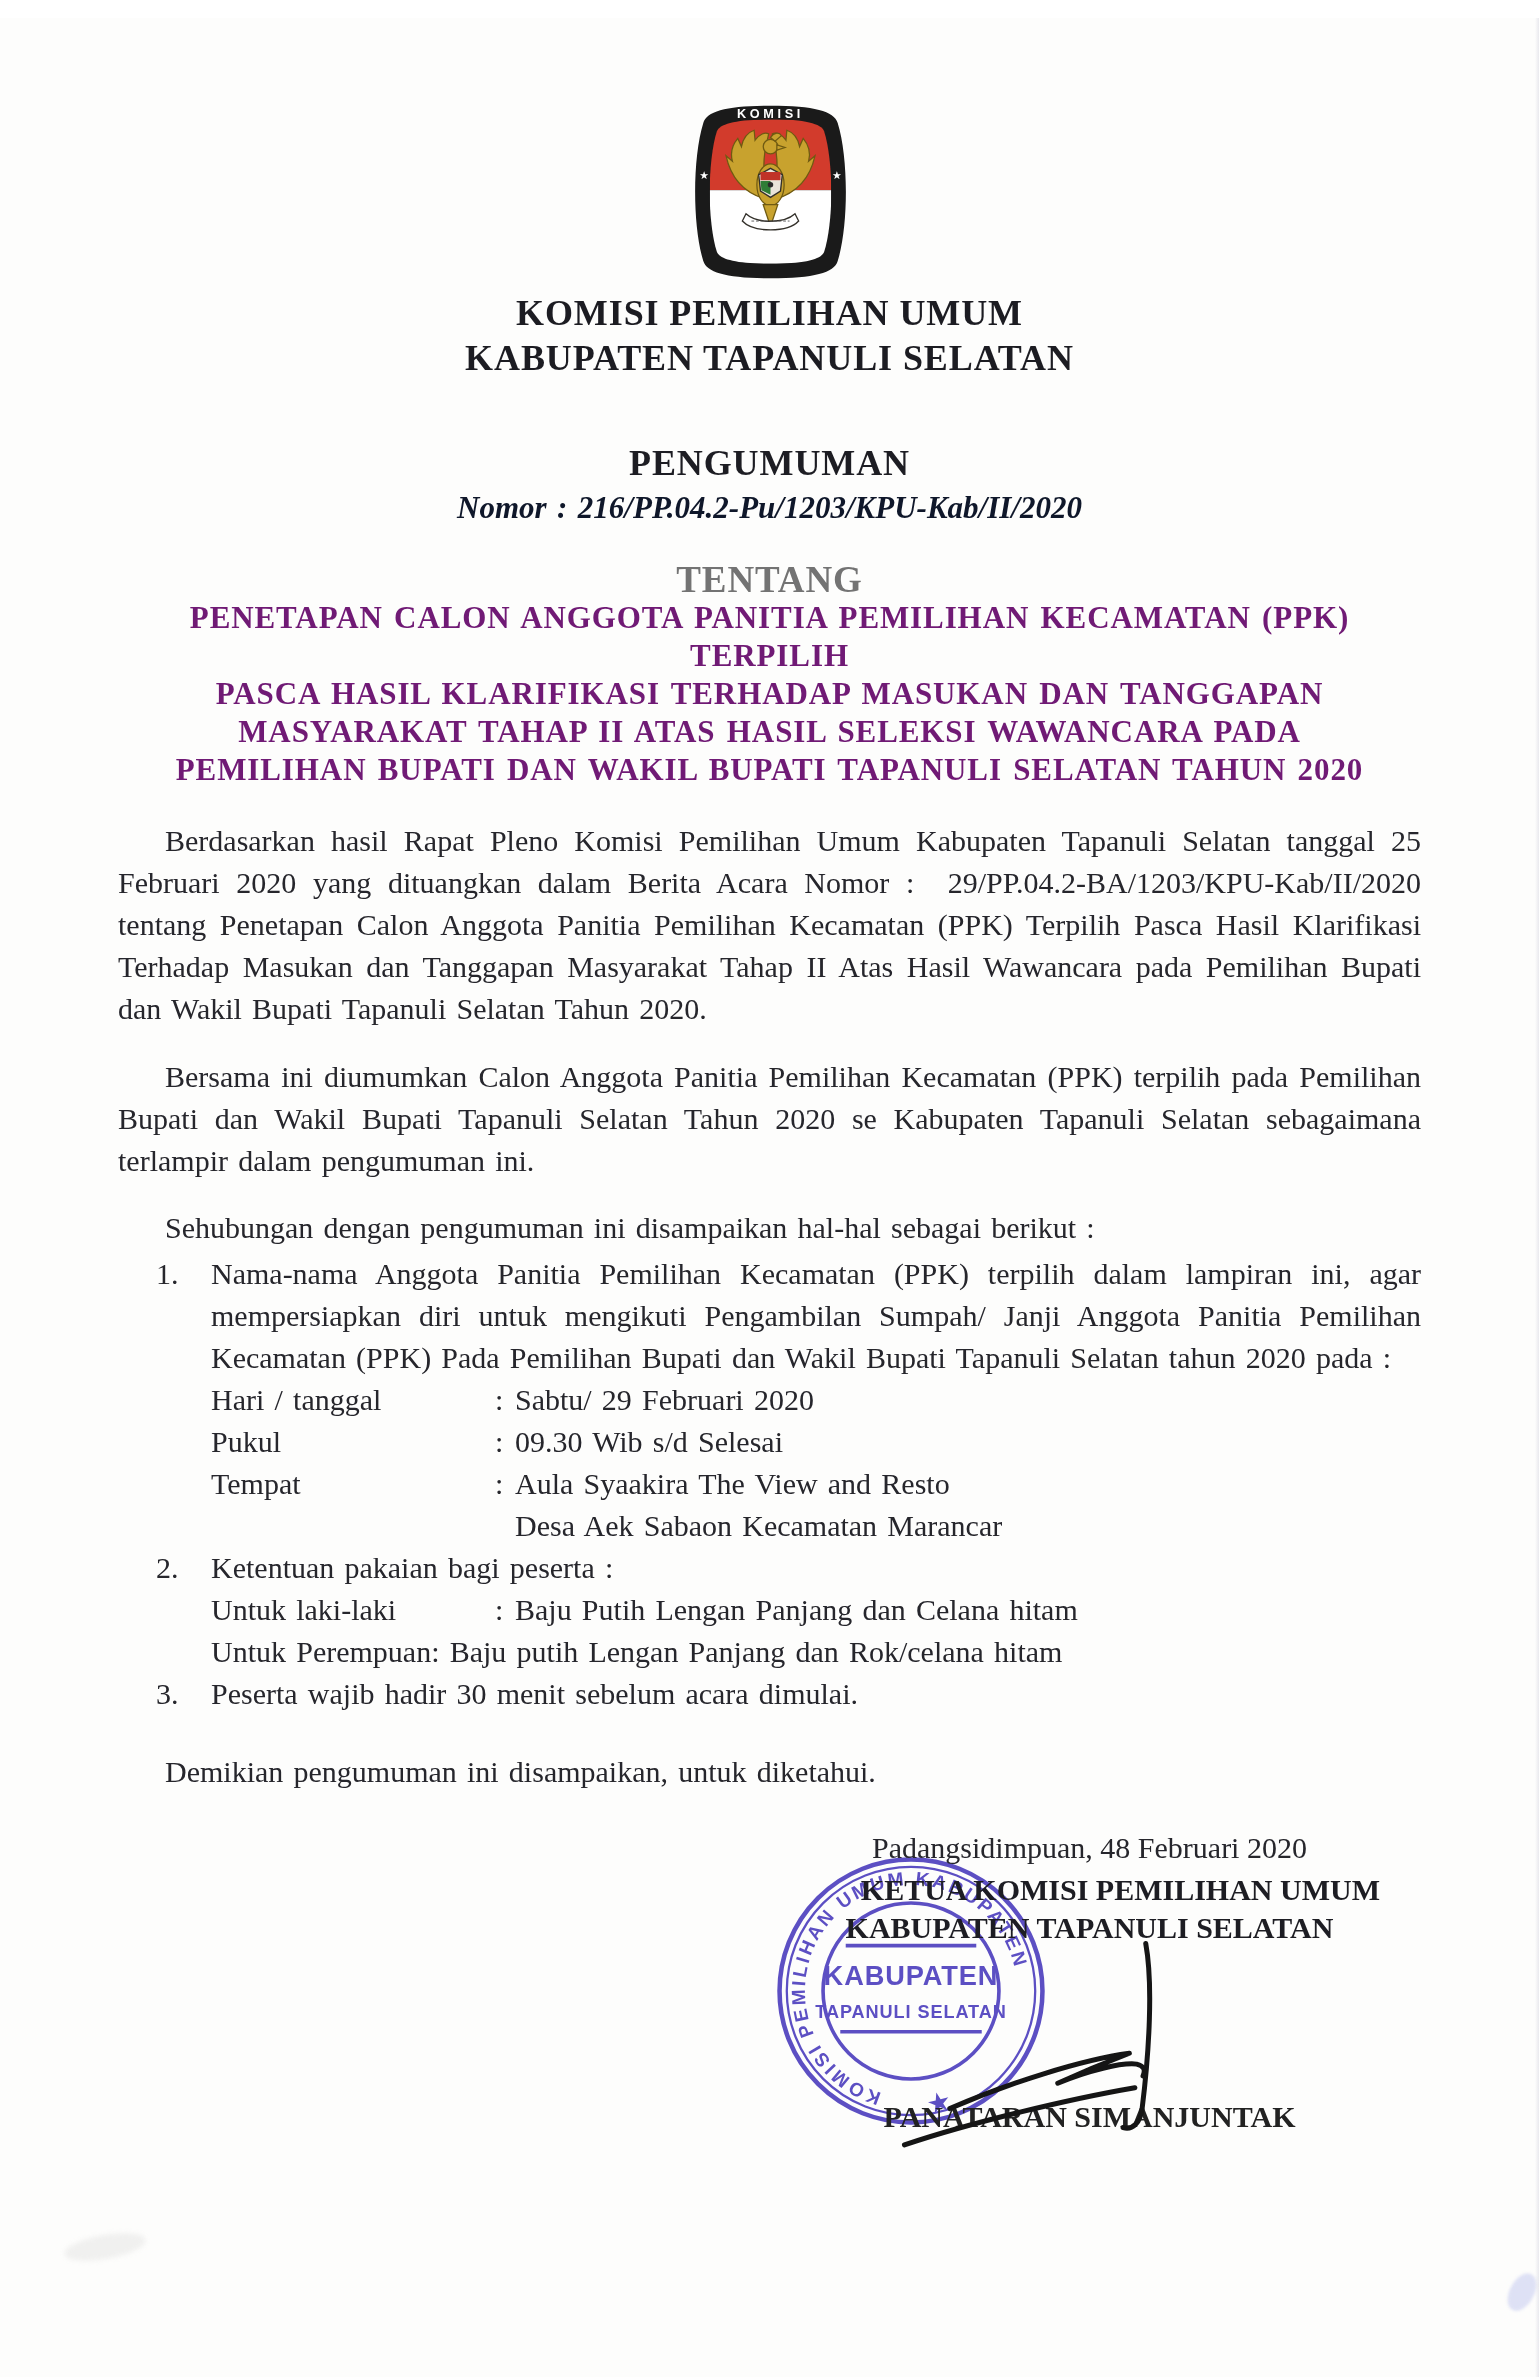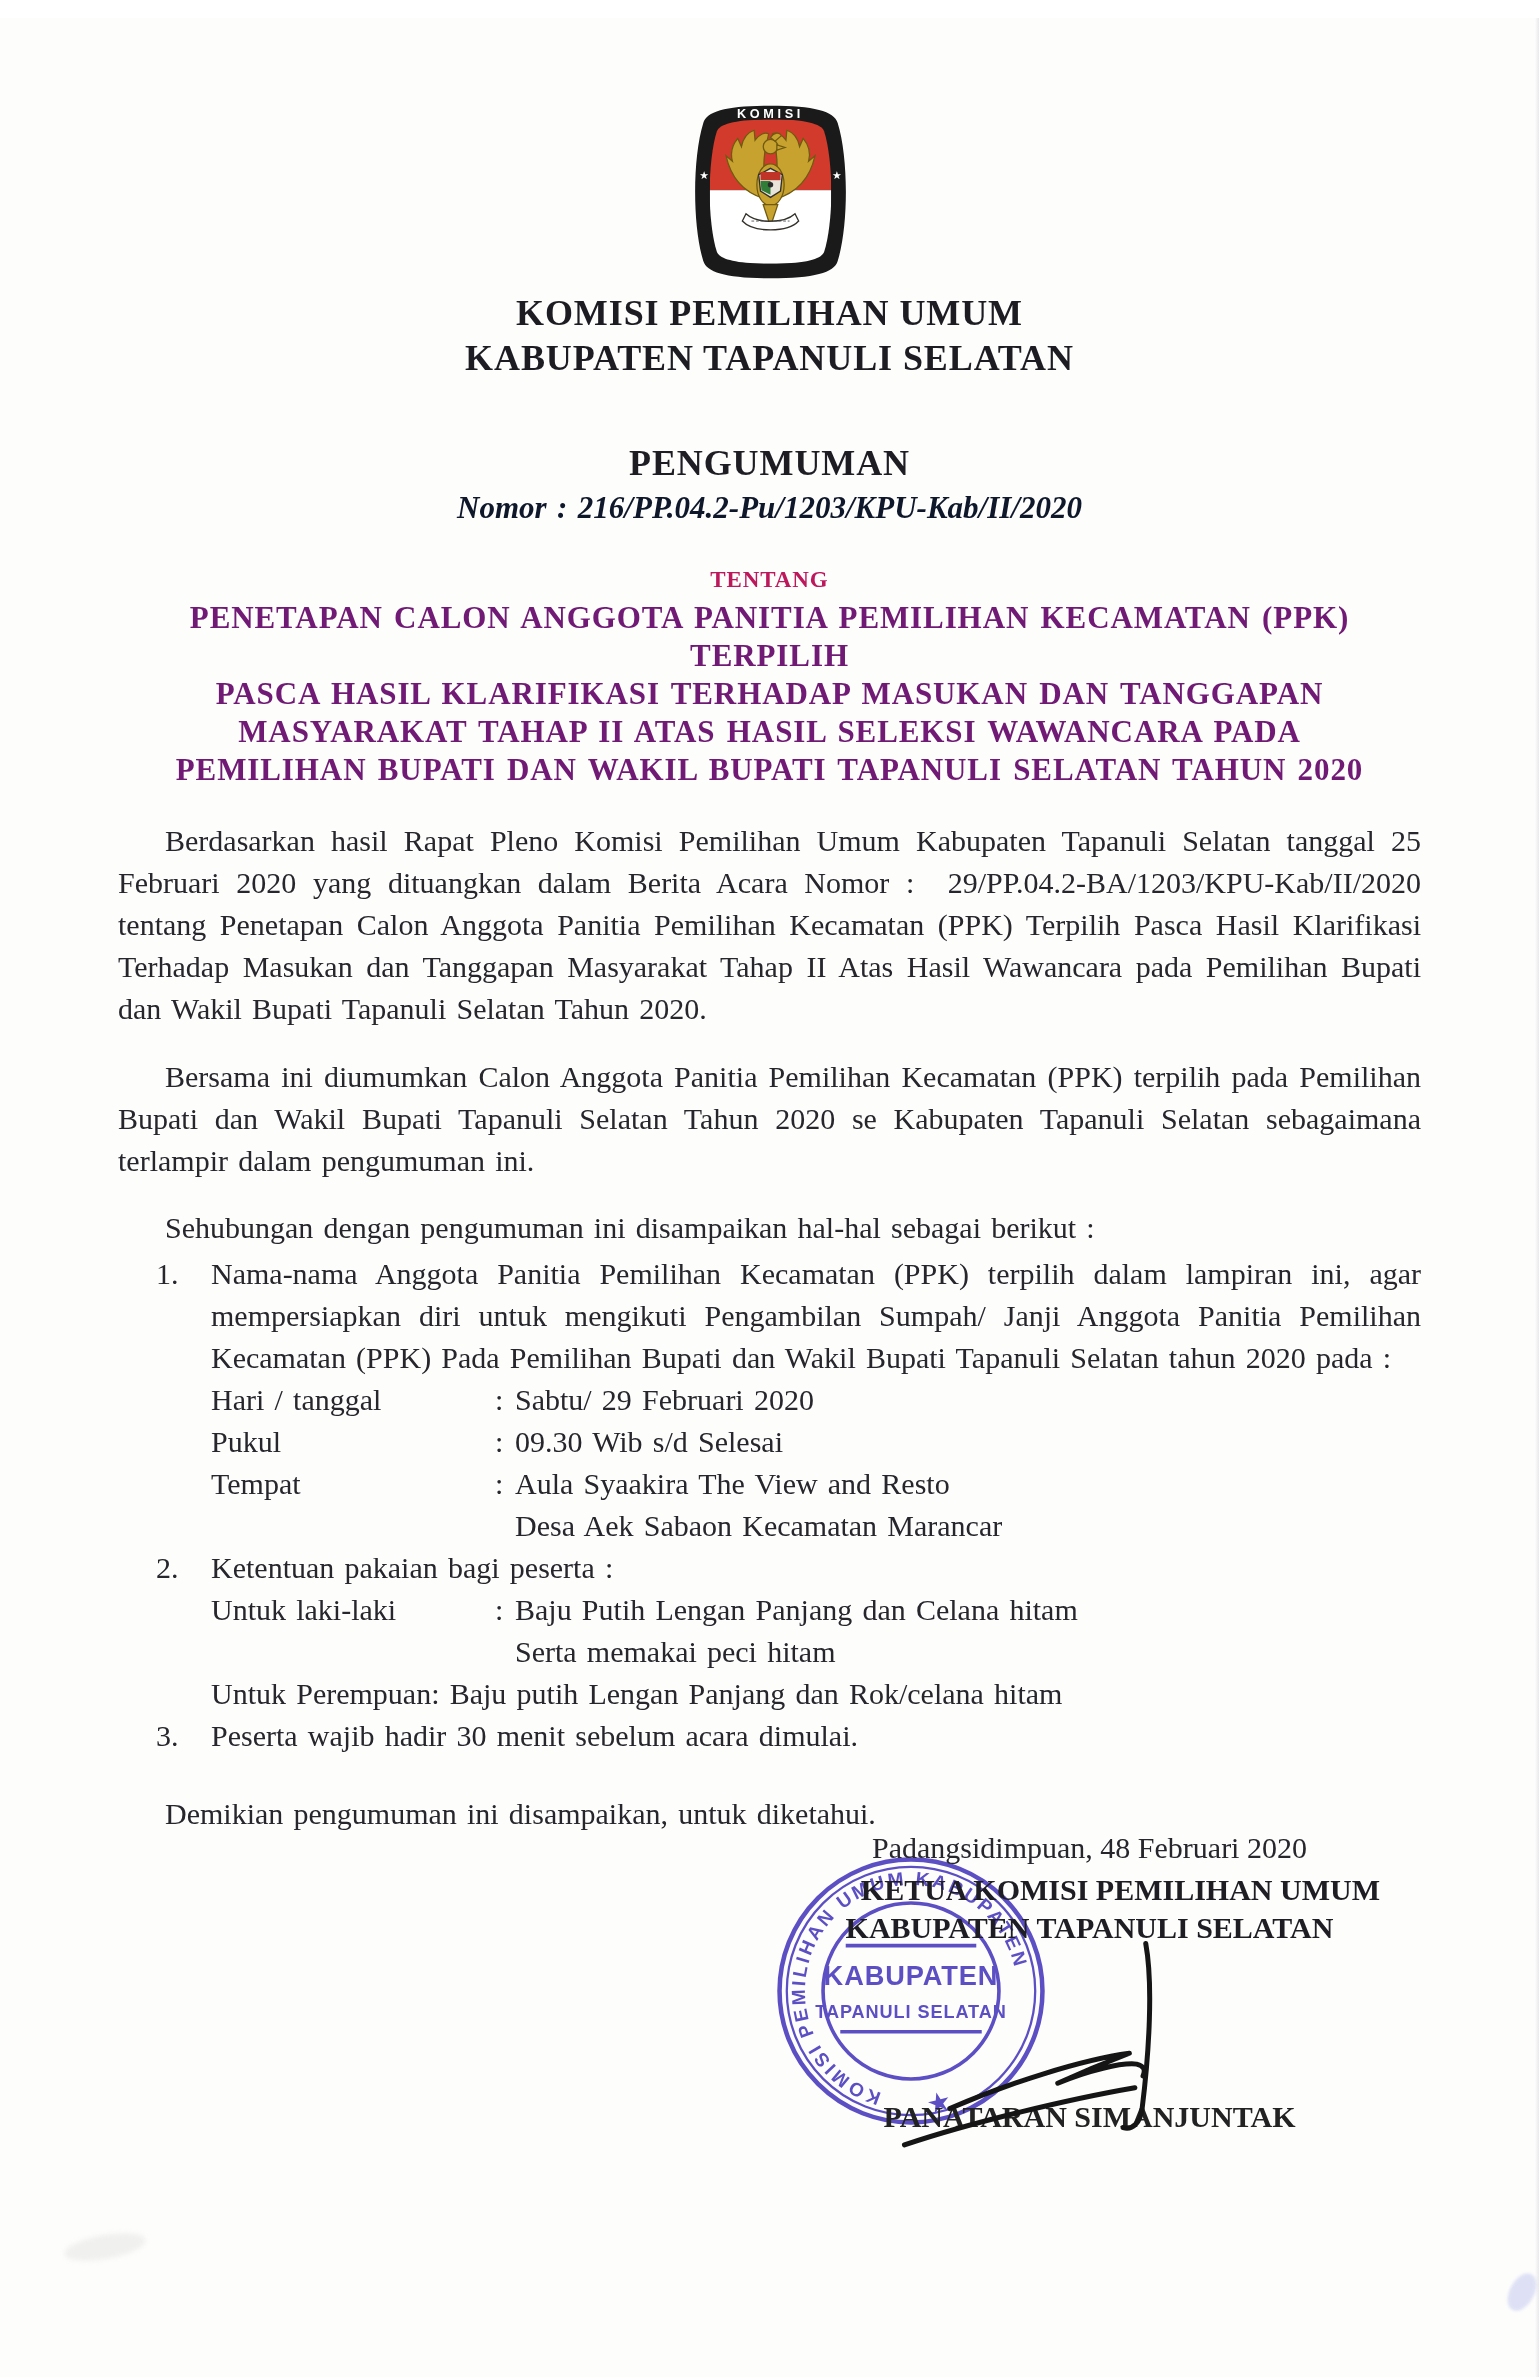--- a/index.html
+++ b/index.html
@@ -19,21 +19,21 @@
   
   .logo-wrap { position:absolute; top:85px; left:50%; margin-left:-75px; width:151px; height:178px; }
   .org { position:absolute; top:273px; left:0; width:100%; text-align:center;
     font-weight:bold; font-size:36px; line-height:45px; letter-spacing:0.9px; color:#1c1c22; }
 
   
   .content { position:absolute; top:410px; left:118px; width:1303px; font-size:30px; line-height:42px; word-spacing:2.7px; }
   .t-center { text-align:center; }
   .h-main { font-weight:bold; font-size:36px; line-height:44px; letter-spacing:0.9px; margin-top:12.7px; color:#1d1d23; }
   .h-num  { font-weight:bold; font-size:31px; line-height:40px; margin-top:3.6px; color:#0f172a;font-style:italic; }
-  .h-tentang { font-weight:bold; font-size:23px; line-height:38px; margin-top:33px; letter-spacing:0.9px; color:#be185d; }
+  .h-tentang { font-weight:bold; font-size:37px; line-height:38px; margin-top:33px; letter-spacing:0.9px; color:#737373; }
   .subject { font-weight:bold; font-size:31px; line-height:38px; letter-spacing:0.9px; color:#701a75; }
   .para { text-align:justify; text-indent:47px; margin-top:25.4px; }
   .para.first { margin-top:31px; }
   ol.mainlist { list-style:none; margin-top:3.6px; }
   .li { display:grid; grid-template-columns:55px 1fr; padding-left:38px; }
   .li .num { }
   .li .li-text { text-align:justify; }
   .details { }
   .drow { display:grid; grid-template-columns:284px 20px auto; }
   .dcont { display:grid; grid-template-columns:304px auto; }
@@ -148,24 +148,20 @@
       <li class="li">
         <span class="num">2.</span>
         <div class="li-body">
           <div class="li-text">Ketentuan pakaian bagi peserta :</div>
           <div class="details">
             <div class="drow">
               <span>Untuk laki-laki</span>
               <span>:</span>
               <span>Baju Putih Lengan Panjang dan Celana hitam</span>
             </div>
-            <div class="dcont">
-              <span></span>
-              <span>Serta memakai peci hitam</span>
-            </div>
             <div class="inline-row">
               <span class="lbl">Untuk Perempuan:</span>
               <span>Baju putih Lengan Panjang dan Rok/celana hitam</span>
             </div>
           </div>
         </div>
       </li>
 
       <li class="li">
         <span class="num">3.</span>

